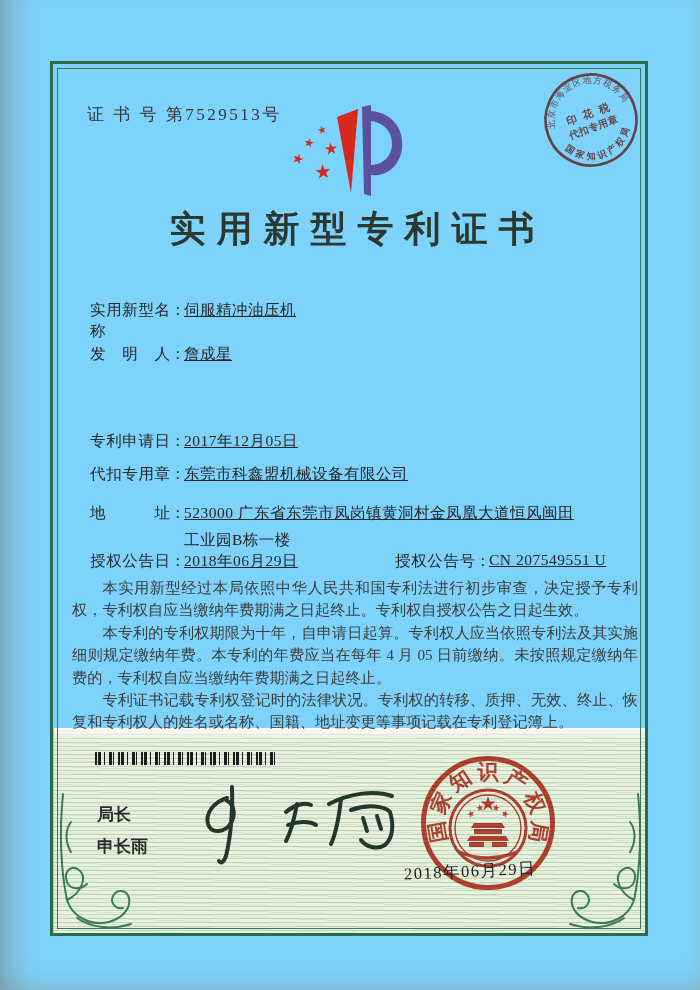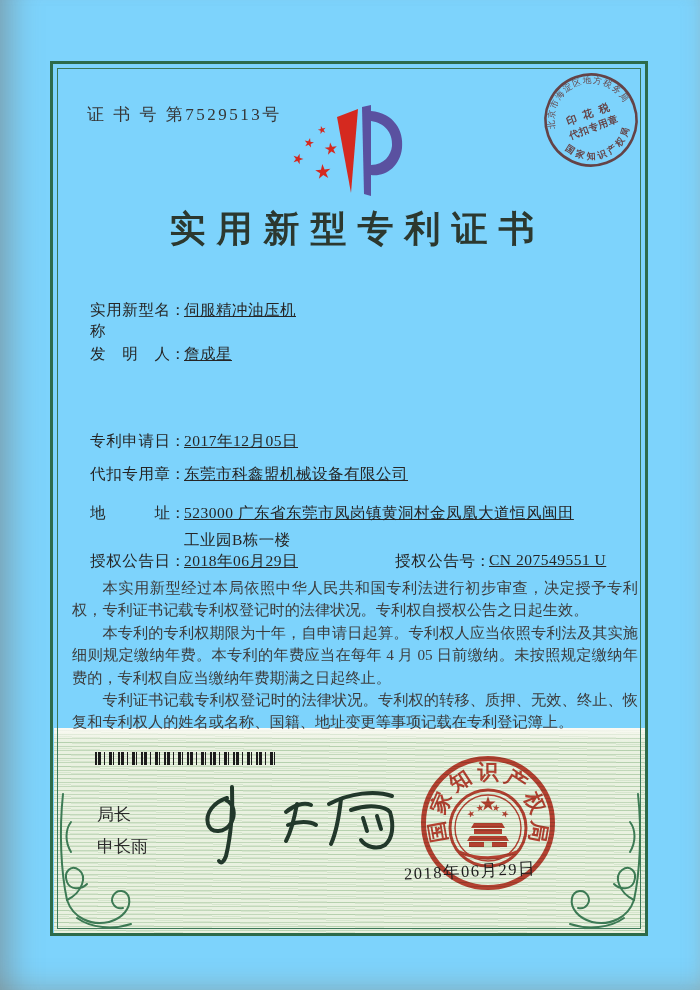--- a/index.html
+++ b/index.html
@@ -43,21 +43,21 @@
        background:linear-gradient(180deg,#fbfaf4,rgba(251,250,244,0));}
   .barcode{position:absolute;left:95px;top:752px;width:180px;height:13px;z-index:3;
      background:repeating-linear-gradient(90deg,
         #1c1c1c 0 2px, rgba(0,0,0,0) 2px 3px,
         #1c1c1c 3px 6px, rgba(0,0,0,0) 6px 9px,
         #1c1c1c 9px 10px, rgba(0,0,0,0) 10px 14px,
         #1c1c1c 14px 17px, rgba(0,0,0,0) 17px 18px,
         #1c1c1c 18px 19px, rgba(0,0,0,0) 19px 23px);}
   .director{position:absolute;left:97px;top:799px;z-index:3;
             font-family:"Liberation Sans","DejaVu Sans",sans-serif;
-            font-weight:normal;font-size:17px;color:#2b2b2b;line-height:32px;}
+            font-weight:bold;font-size:17px;color:#2b2b2b;line-height:32px;}
   .signature{position:absolute;left:193px;top:780px;z-index:3;}
   .footer{position:absolute;left:56px;width:560px;top:900px;text-align:center;
           font-size:13.5px;color:#303030;z-index:3;letter-spacing:1px;}
   .flourish{position:absolute;z-index:2;}
   .fl-left{left:57px;top:792px;}
   .fl-right{left:558px;top:792px;transform:scaleX(-1);}
   
   .stamp{position:absolute;left:541px;top:70px;width:100px;height:100px;z-index:5;
          transform:rotate(-20deg);opacity:.88;mix-blend-mode:multiply;}
   .seal{position:absolute;left:417px;top:752px;width:142px;height:142px;z-index:5;
@@ -151,21 +151,21 @@
     <div class="fvalue2">工业园B栋一楼</div>
   </div>
   <div class="frow" style="top:551px">
     <span class="flabel">授权公告日</span><span class="fcolon">：</span><span class="fvalue">2018年06月29日</span>
     <span class="grant-no">
       <span class="flabel">授权公告号</span><span class="fcolon">：</span><span class="fvalue">CN 207549551 U</span>
     </span>
   </div>
 
   <div class="bodytext">
-    <p>本实用新型经过本局依照中华人民共和国专利法进行初步审查，决定授予专利权，专利证书记载专利权登记时的法律状况。专利权自授权公告之日起生效。</p>
+    <p>本实用新型经过本局依照中华人民共和国专利法进行初步审查，决定授予专利权，专利权自应当缴纳年费期满之日起终止。专利权自授权公告之日起生效。</p>
     <p>本专利的专利权期限为十年，自申请日起算。专利权人应当依照专利法及其实施细则规定缴纳年费。本专利的年费应当在每年 4 月 05 日前缴纳。未按照规定缴纳年费的，专利权自应当缴纳年费期满之日起终止。</p>
     <p>专利证书记载专利权登记时的法律状况。专利权的转移、质押、无效、终止、恢复和专利权人的姓名或名称、国籍、地址变更等事项记载在专利登记簿上。</p>
   </div>
 
   <div class="barcode"></div>
 
   <div class="director">
     <div>局长</div>
     <div>申长雨</div>
   </div>

